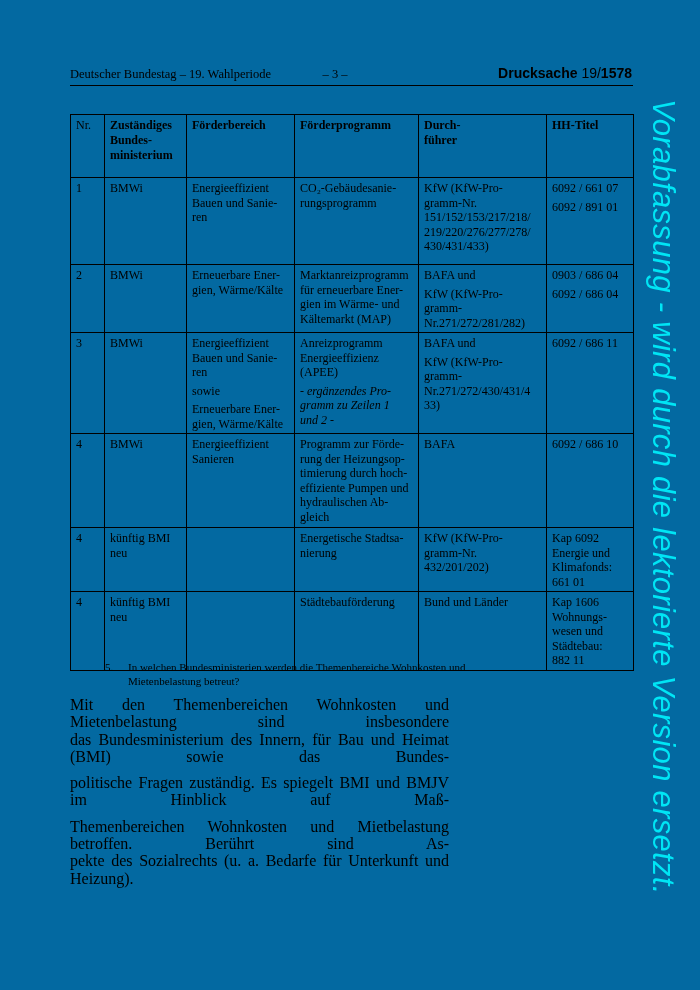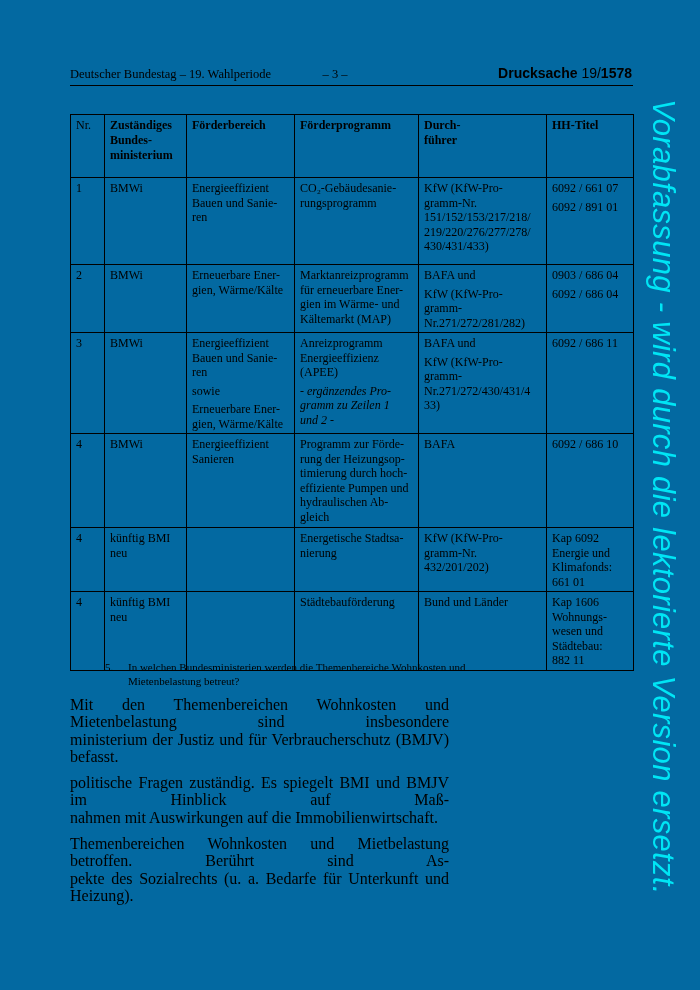--- a/index.html
+++ b/index.html
@@ -214,25 +214,24 @@
     <div class="q-num">5.</div>
     <div class="q-text">
         <div class="q-line">In welchen Bundesministerien werden die Themenbereiche Wohnkosten und</div>
         <div class="q-line">Mietenbelastung betreut?</div>
       </div>
   </div>
 
   <div class="paras">
       <div class="para">
         <div class="jline">Mit den Themenbereichen Wohnkosten und Mietenbelastung sind insbesondere</div>
-        <div class="jline last">ministerium der Justiz und für Verbraucherschutz (BMJV) befasst.</div>
+        <div class="jline">das Bundesministerium des Innern, für Bau und Heimat (BMI) sowie das Bundes-</div>
       </div>
       <div class="para">
         <div class="jline">politische Fragen zuständig. Es spiegelt BMI und BMJV im Hinblick auf Maß-</div>
-        <div class="jline last">nahmen mit Auswirkungen auf die Immobilienwirtschaft.</div>
       </div>
       <div class="para">
         <div class="jline">Themenbereichen Wohnkosten und Mietbelastung betroffen. Berührt sind As-</div>
         <div class="jline last">pekte des Sozialrechts (u. a. Bedarfe für Unterkunft und Heizung).</div>
       </div>
     </div>
 
   <div class="watermark" style="color: rgb(0, 229, 245);">Vorabfassung - wird durch die lektorierte Version ersetzt.</div>
 
 </div>

